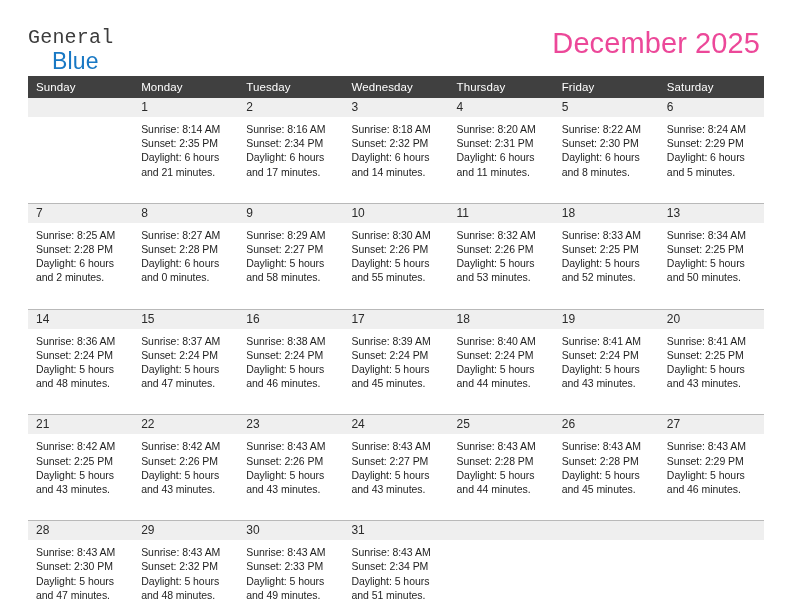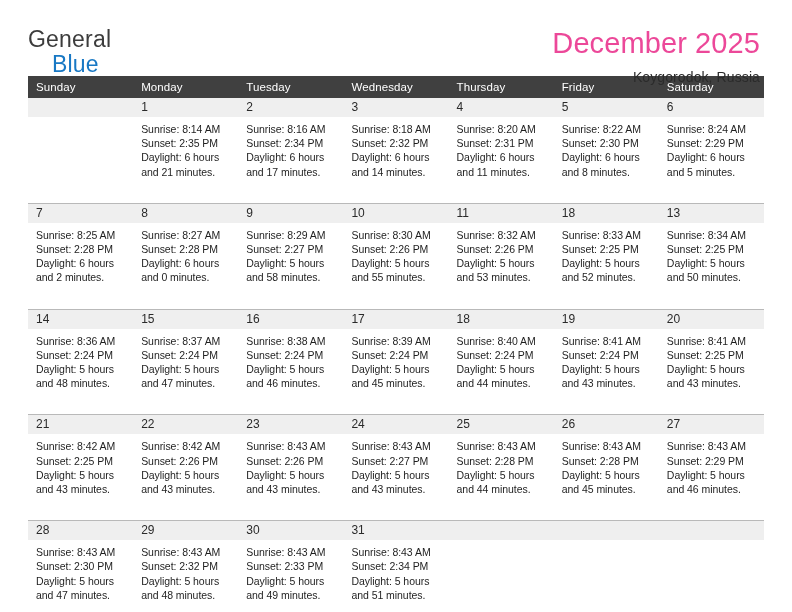--- a/index.html
+++ b/index.html
@@ -31,24 +31,24 @@
     height: 76px;
   }
   .brand {
     display: block;
     line-height: 1;
     user-select: none;
   }
   .brand-row1 {
     position: relative;
     display: inline-block;
-    font-size: 23px;
+    font-size: 20px;
     letter-spacing: .2px;
     color: #3c3c3c;
-    font-family: Liberation Sans, sans-serif;
+    font-family: Liberation Mono, monospace;
   }
   .brand-row2 {
     display: block;
     margin-top: 2px;
     margin-left: 24px;
     font-size: 23px;
     color: #1878c4;
     letter-spacing: .2px;
   }
 
@@ -131,21 +131,20 @@
 
   <div class="header">
     <div class="brand">
       <span class="brand-row1">General</span>
       
       <span class="brand-row2">Blue</span>
     </div>
 
     <div class="titleblock">
       <h1 class="month-title">December 2025</h1>
-      <div class="location">Koygorodok, Russia</div>
     </div>
   </div>
 
   <table class="calendar">
     <thead>
       <tr>
         <th>Sunday</th>
         <th>Monday</th>
         <th>Tuesday</th>
         <th>Wednesday</th>

